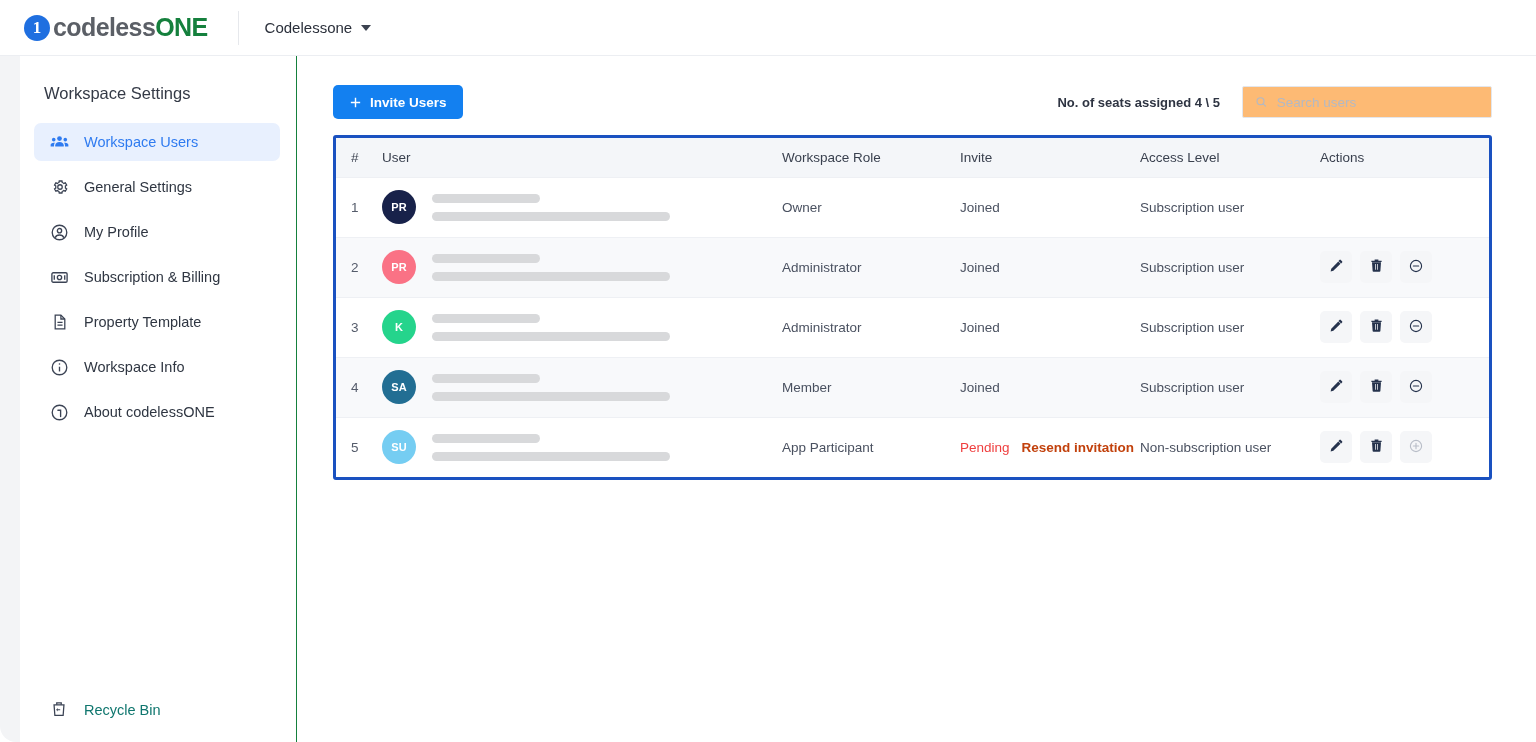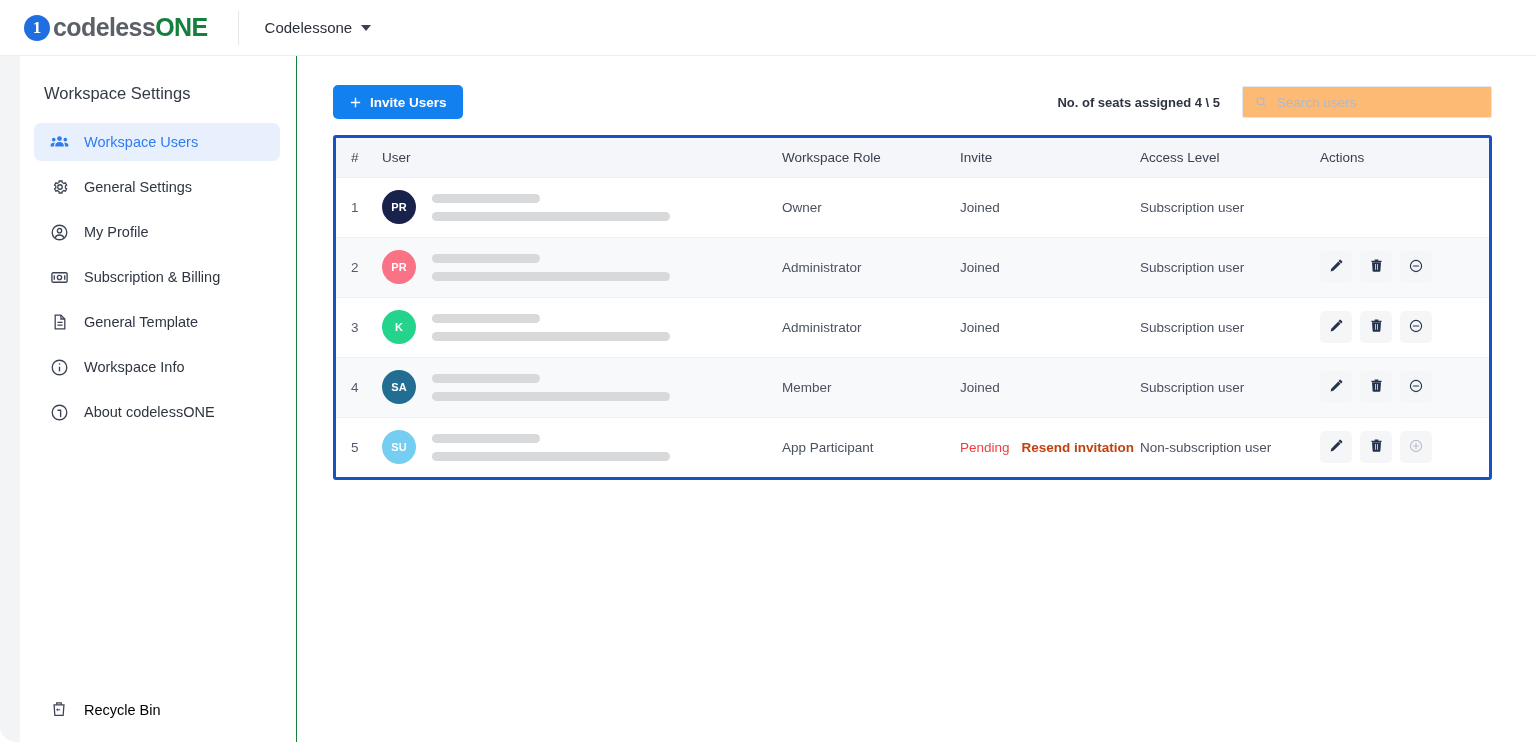--- a/index.html
+++ b/index.html
@@ -103,21 +103,21 @@
     width: 19px; height: 19px; display: flex;
     align-items: center; justify-content: center;
     color: #3b4354; flex: none;
   }
   .nav-item.active { background: #e8f0fe; }
   .nav-item.active, .nav-item.active .ico { color: #2f7bf0; }
   .recycle {
     position: absolute; bottom: 23px; left: 0; right: 0;
     display: flex; align-items: center; gap: 15px;
     padding-left: 30px; font-size: 14.5px;
-    color: #000000; cursor: pointer;
+    color: #0f766e; cursor: pointer;
   }
   .recycle .ico { width: 19px; height: 19px; color: #3b4354; }
 
   
   .main { flex: 1; position: relative; padding: 29px 44px 0 36px; }
   .toolbar { display: flex; align-items: center; height: 34px; }
   .invite-btn {
     display: flex; align-items: center; gap: 8px;
     background: #1380f0; color: #fff; border: none;
     border-radius: 5px; height: 34px; padding: 0 16px;
@@ -261,21 +261,21 @@
         <span>Subscription &amp; Billing</span>
       </div>
 
       <div class="nav-item">
         <span class="ico">
           <svg width="18" height="18" viewBox="0 0 24 24" fill="none" stroke="currentColor" stroke-width="1.7">
               <path d="M5.6 2.8h7.6l5.2 5.2v13.2H5.6z"></path>
               <path d="M13.2 2.8V8h5.2M8.6 12.6h6.8M8.6 16.2h6.8"></path>
             </svg>
         </span>
-        <span>General Template</span>
+        <span>Property Template</span>
       </div>
 
       <div class="nav-item">
         <span class="ico">
           <svg width="19" height="19" viewBox="0 0 24 24" fill="none" stroke="currentColor" stroke-width="1.7">
               <circle cx="12" cy="12" r="9.2"></circle>
               <path d="M12 11v6"></path>
               <circle cx="12" cy="7.6" r="1.05" fill="currentColor" stroke="none"></circle>
             </svg>
         </span>

